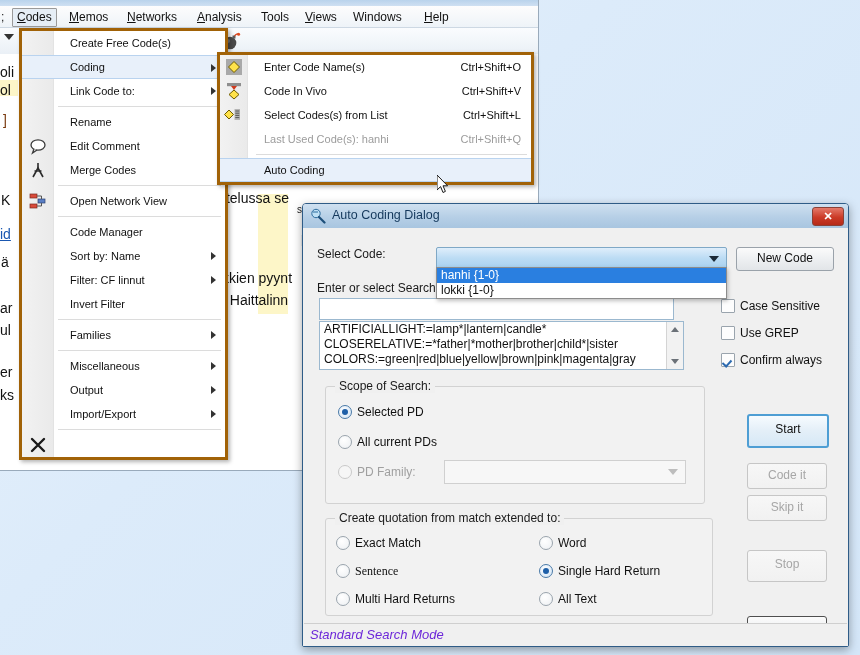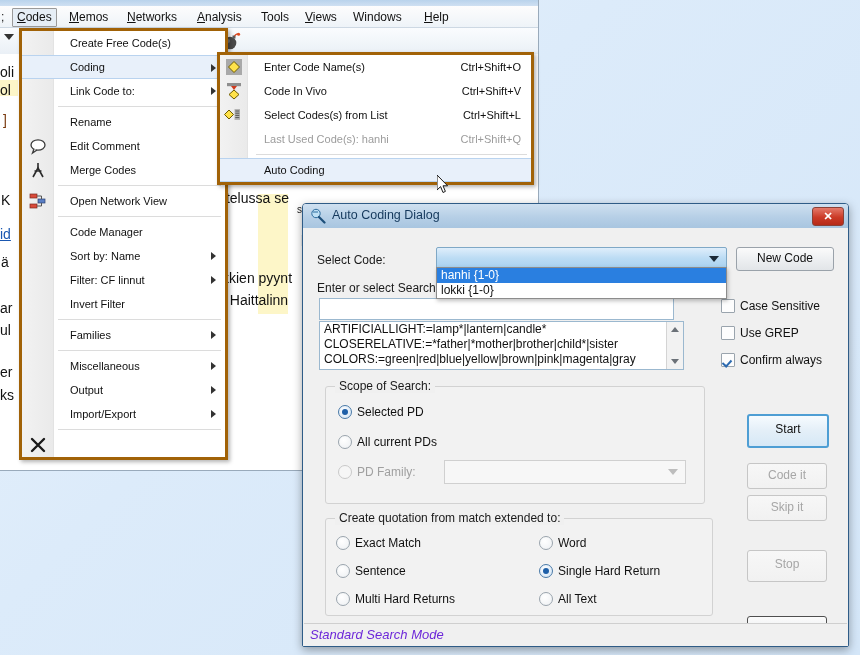--- a/index.html
+++ b/index.html
@@ -556,21 +556,21 @@
         <circle cx="6" cy="5.5" r="4.2" fill="#bfe0f5" stroke="#2d6c9e" stroke-width="1"></circle>
         <path d="M9 9 L14.5 14.5" stroke="#1d4f7a" stroke-width="2.2" stroke-linecap="round"></path>
         <path d="M3 4 L8 4" stroke="#2d6c9e" stroke-width="1"></path>
       </svg>
       <span class="dlg-title">Auto Coding Dialog</span>
       <div class="dlg-close">✕</div>
     </div>
 
     <div class="dlg-body">
 
-      <span class="lbl" style="left:14px; top:25px;">Select Code:</span>
+      <span class="lbl" style="left:14px; top:19px;">Select Code:</span>
 
       <div class="combo" style="left:133px; top:19px; width:289px; height:20px;">
         <span class="cb-arrow"></span>
       </div>
 
       <div class="btn" style="left:433px; top:19px; width:96px; height:22px; line-height:20px;">New Code</div>
 
       <span class="lbl" style="left:14px; top:53px;">Enter or select Search Expression:</span>
 
       <input class="txtinput" style="left: 16px; top: 70px; width: 355px; height: 22px; padding: 0px 4px; box-sizing: border-box;" placeholder="">
@@ -619,21 +619,21 @@
         </div>
       </div>
 
       <div class="group" style="left:22px; top:290px; width:378px; height:96px;padding-left:8px;">
         <span class="group-title">Create quotation from match extended to:</span>
 
         <div class="radio" style="left:10px; top:17px;">
           <span class="dot"></span>
           <span>Exact Match</span>
         </div>
-        <div class="radio" style="left:10px; top:45px;">
+        <div class="radio" style="left:10px; top:45px;font-family:Liberation Serif, serif;">
           <span class="dot"></span>
           <span>Sentence</span>
         </div>
         <div class="radio" style="left:10px; top:73px;">
           <span class="dot"></span>
           <span>Multi Hard Returns</span>
         </div>
 
         <div class="radio" style="left:213px; top:17px;">
           <span class="dot"></span>

